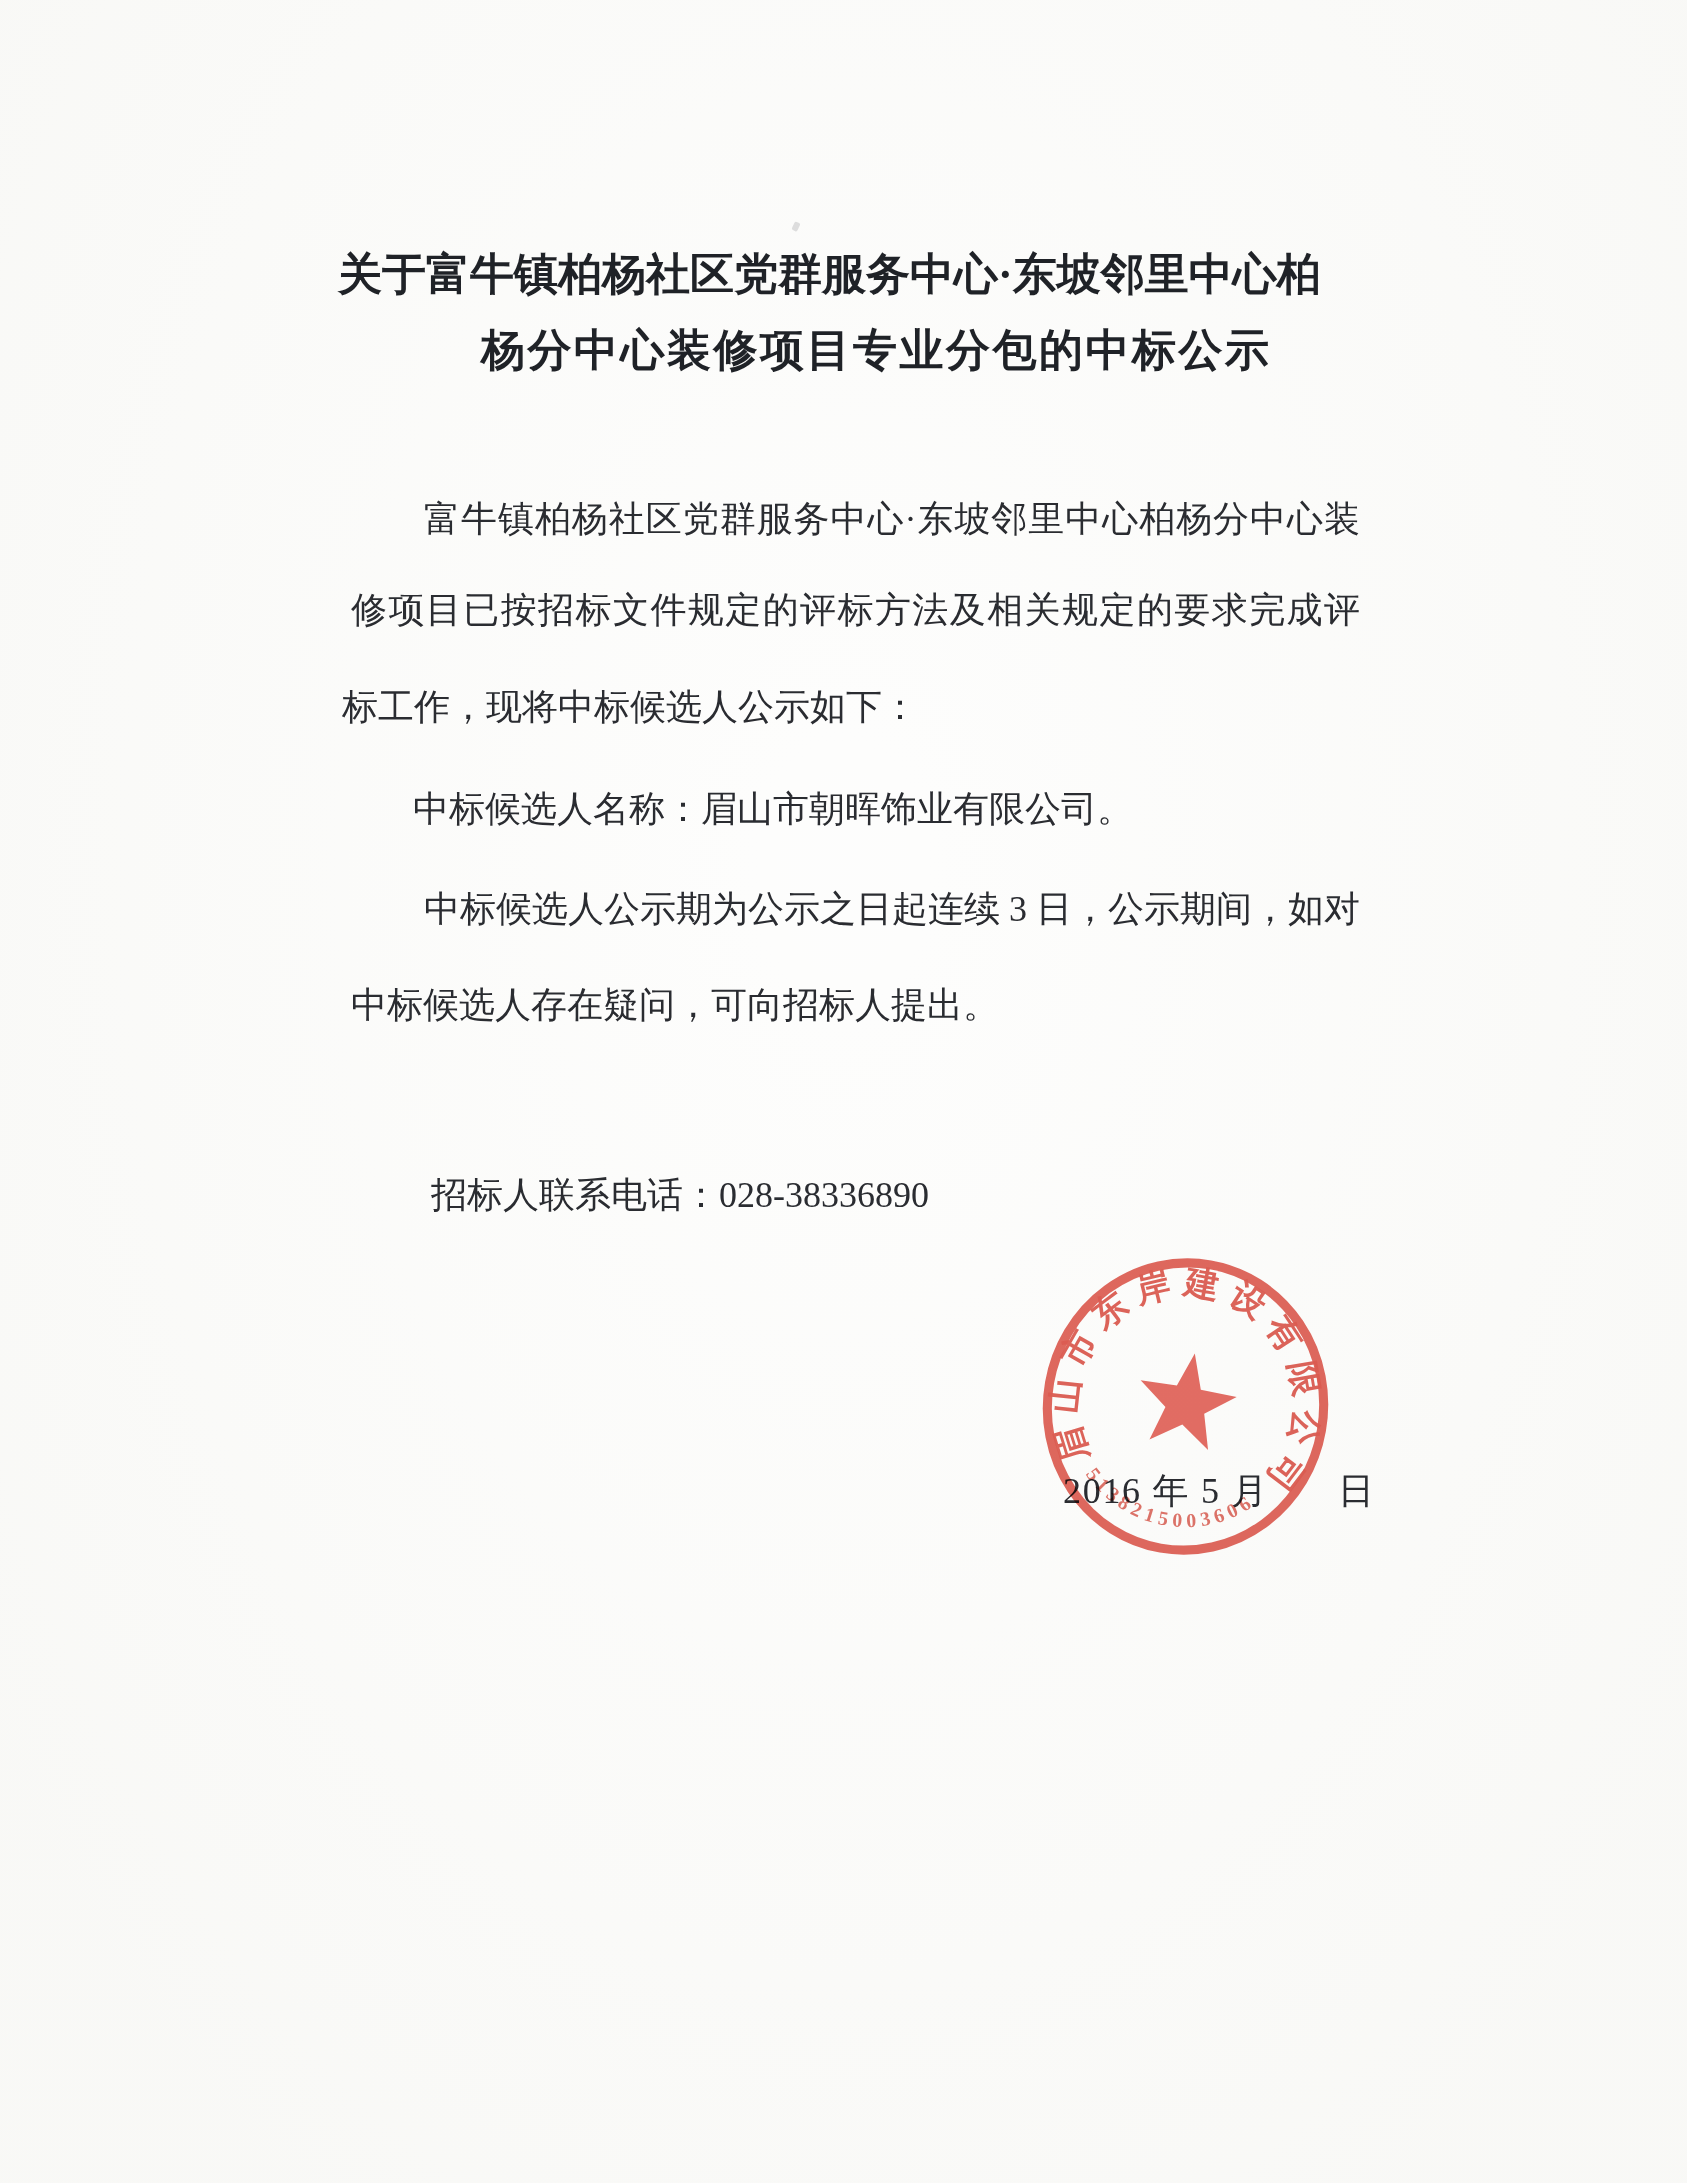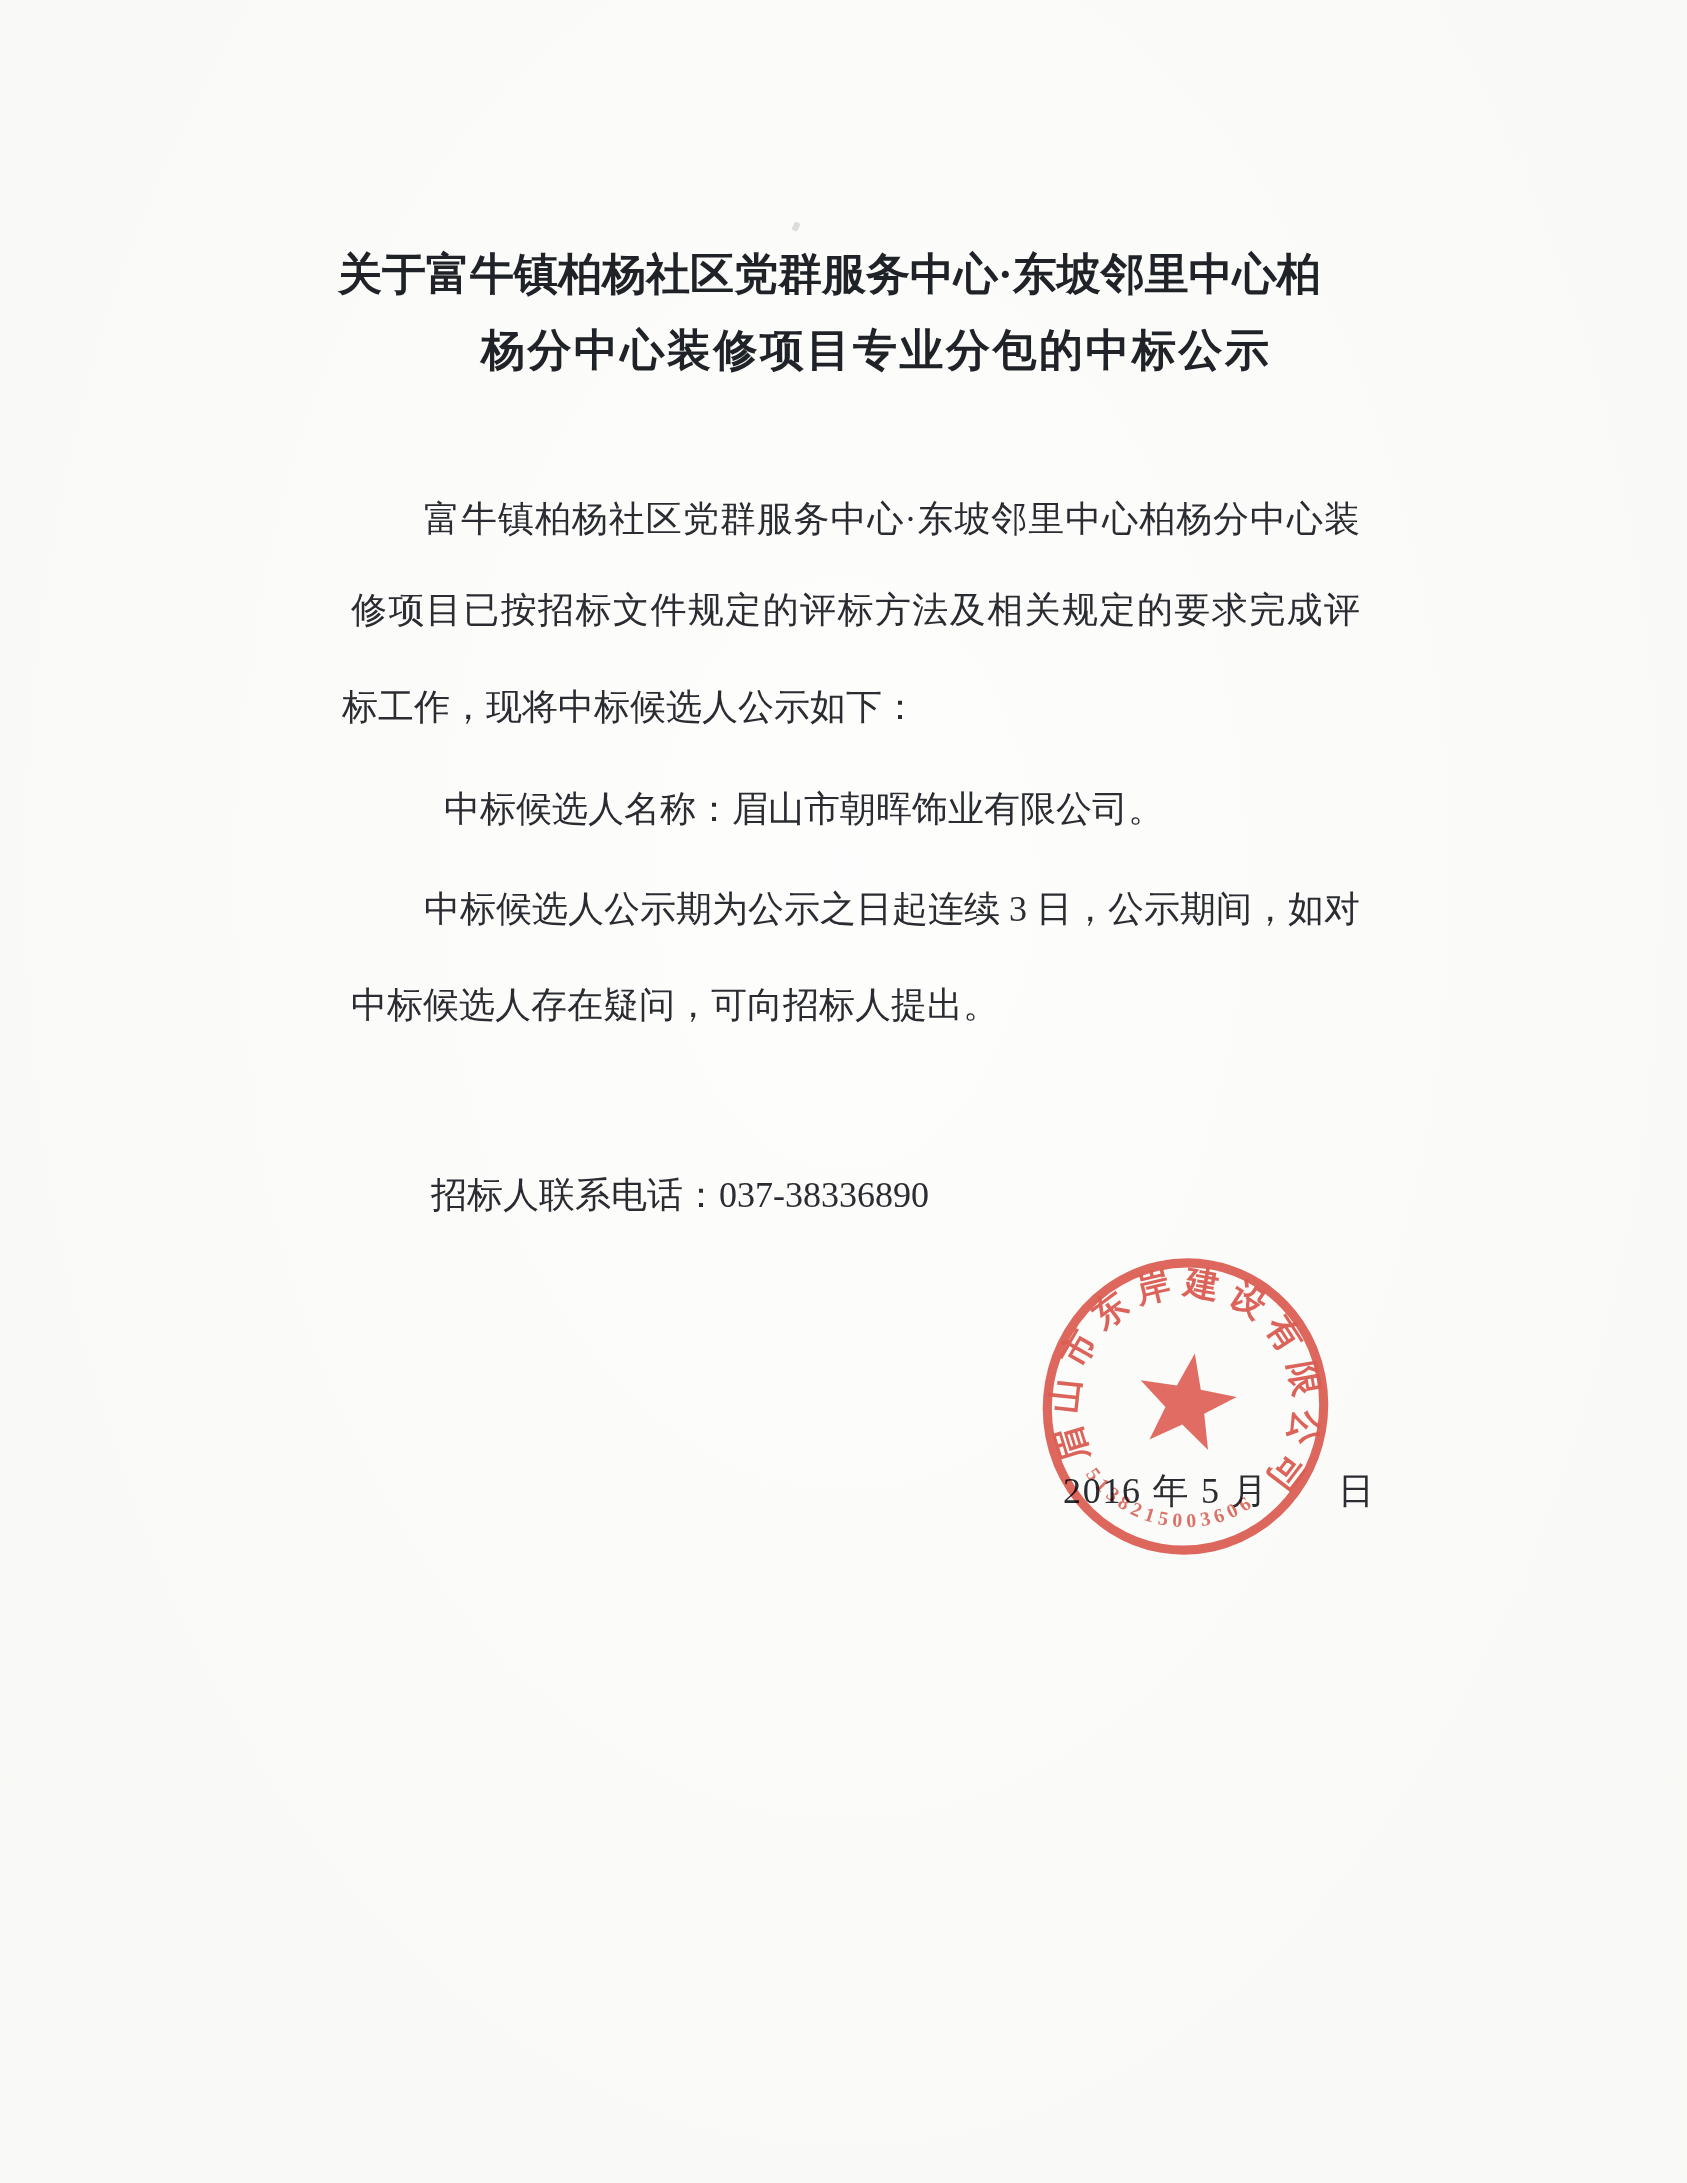--- a/index.html
+++ b/index.html
@@ -52,25 +52,25 @@
 <div class="page">
 
   <div class="speck" style="left:793px; top:222px; width:5.8px; height:9px; transform:rotate(25deg); opacity:0.5;"></div>
 
   <div class="line title-line" style="left:338px; top:245px;">关于富牛镇柏杨社区党群服务中心·东坡邻里中心柏</div>
   <div class="line title-line" style="left:481px; top:321px; letter-spacing:2.5px;">杨分中心装修项目专业分包的中标公示</div>
 
   <div class="line body-line just indent" style="left:351px; top:494px;">富牛镇柏杨社区党群服务中心·东坡邻里中心柏杨分中心装</div>
   <div class="line body-line just" style="left:351px; top:585px;">修项目已按招标文件规定的评标方法及相关规定的要求完成评</div>
   <div class="line body-line" style="left:342px; top:682px;">标工作，现将中标候选人公示如下：</div>
-  <div class="line body-line" style="left:444px; top:784px;">中标候选人名称：眉山市朝晖饰业有限公司。</div>
+  <div class="line body-line" style="left:413px; top:784px;">中标候选人名称：眉山市朝晖饰业有限公司。</div>
   <div class="line body-line just indent" style="left:351px; top:884px;">中标候选人公示期为公示之日起连续 3 日，公示期间，如对</div>
   <div class="line body-line" style="left:351px; top:980px;">中标候选人存在疑问，可向招标人提出。</div>
 
-  <div class="line body-line" style="left:431px; top:1170px;">招标人联系电话：037-38336890</div>
+  <div class="line body-line" style="left:431px; top:1170px;">招标人联系电话：028-38336890</div>
 
   <div class="line body-line" style="left:1063px; top:1466px; font-size:36px; letter-spacing:1.7px;">2016 年 5 月</div>
   <div class="line body-line" style="left:1338px; top:1466px; font-size:36px;">日</div>
 
   <svg class="seal" viewBox="0 0 376 386" xmlns="http://www.w3.org/2000/svg">
     <g transform="rotate(10 188 193)" fill="none">
 
       <ellipse cx="188" cy="193" rx="167" ry="174" stroke="#dc4f44" stroke-width="11" opacity="0.93"></ellipse>
 
       <polygon points="188,128 202.7,169.8 247,171 211.8,197.7 224,240 188,215 152,240 164.2,197.7 129,171 173.3,169.8" fill="#df5449" opacity="0.92"></polygon>

